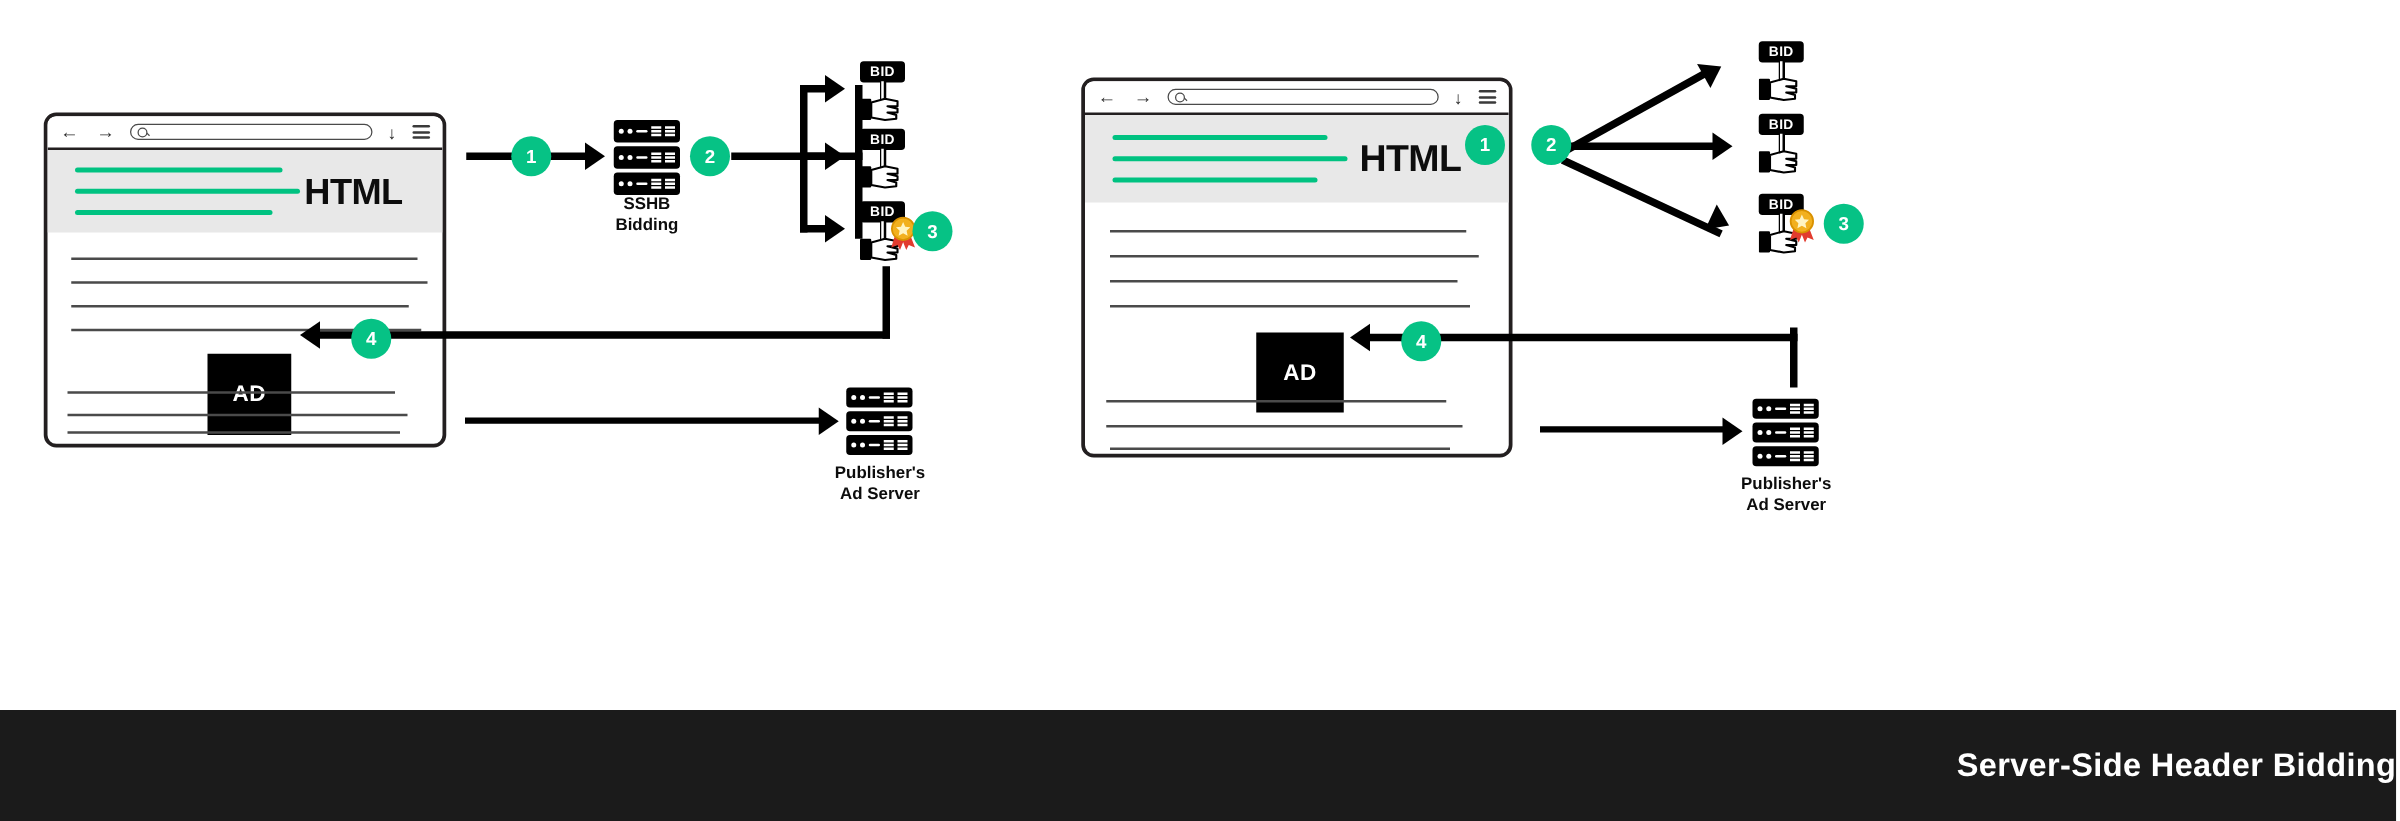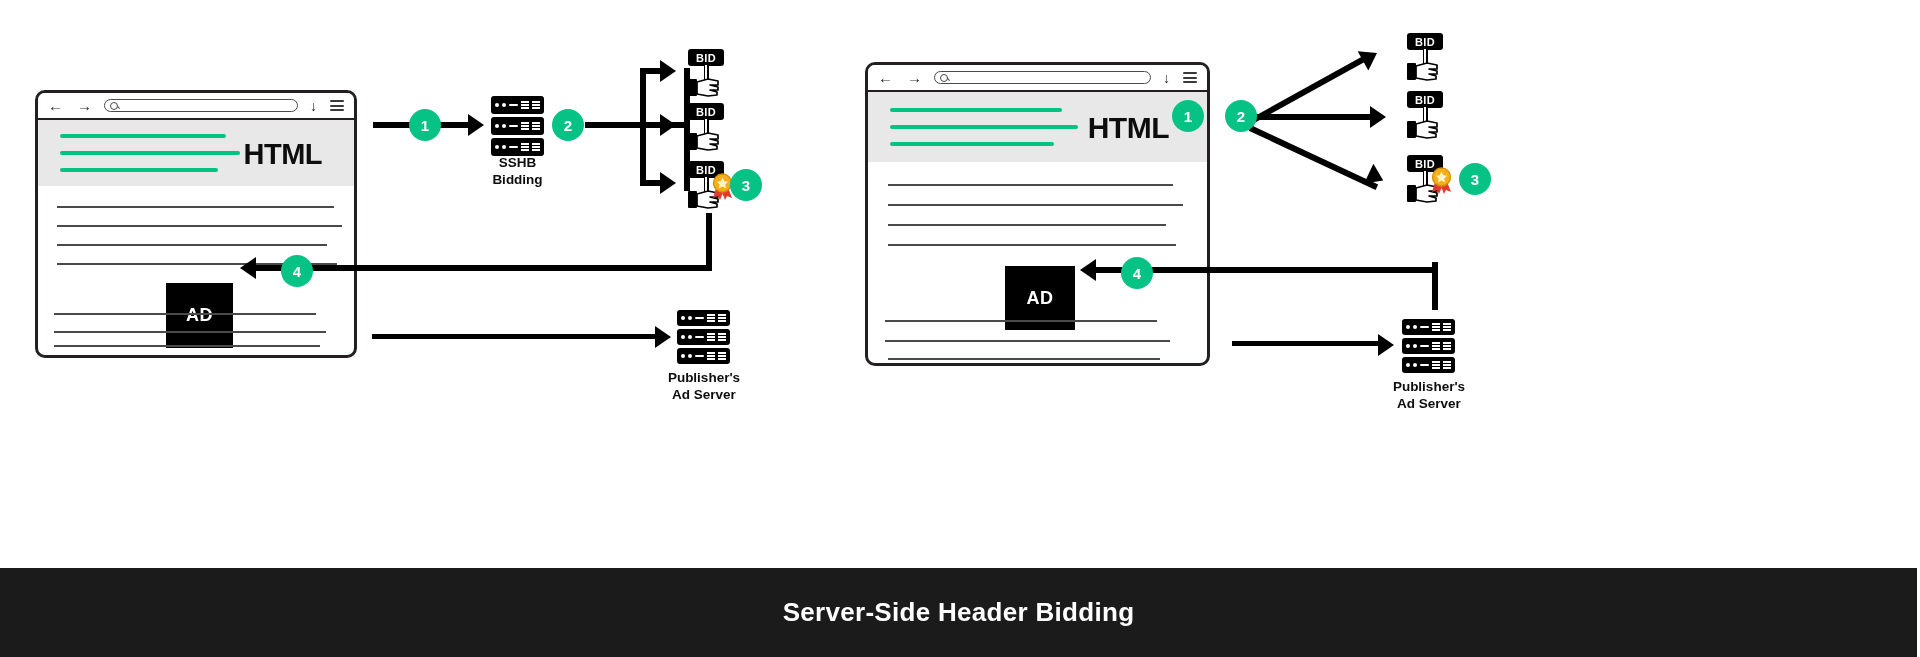--- a/index.html
+++ b/index.html
@@ -53,21 +53,21 @@
   
   .bid{position:absolute;z-index:20;}
   .bid-sign{background:#000;border-radius:3px;color:#fff;font-weight:bold;text-align:center;box-sizing:border-box;display:flex;align-items:center;justify-content:center;letter-spacing:0.3px;}
   .bid-stick{position:absolute;background:#000;width:5px;}
   .bid-stick:after{content:"";position:absolute;left:1.3px;top:0;width:2.2px;height:100%;background:#fff;}
   .bid-hand{position:absolute;}
   .medal{position:absolute;z-index:30;line-height:1;}
 
   
   .footer{position:absolute;left:0;bottom:0;width:1920px;height:89px;display:flex;}
-  .footer-panel{flex:1;background:#1b1b1b;display:flex;align-items:center;justify-content:center;}
+  .footer-panel{flex:1;background:#1b1b1b;display:flex;align-items:center;justify-content:flex-end;}
   .footer-panel span{color:#fff;font-weight:bold;letter-spacing:0.3px;}
   .footer-div{width:3px;background:#fff;}
 </style>
 </head>
 <body>
 
 <div class="stage">
 
   <div class="browser" style="left:35px;top:90px;width:322px;height:268px;">
     <div class="bw-toolbar">

